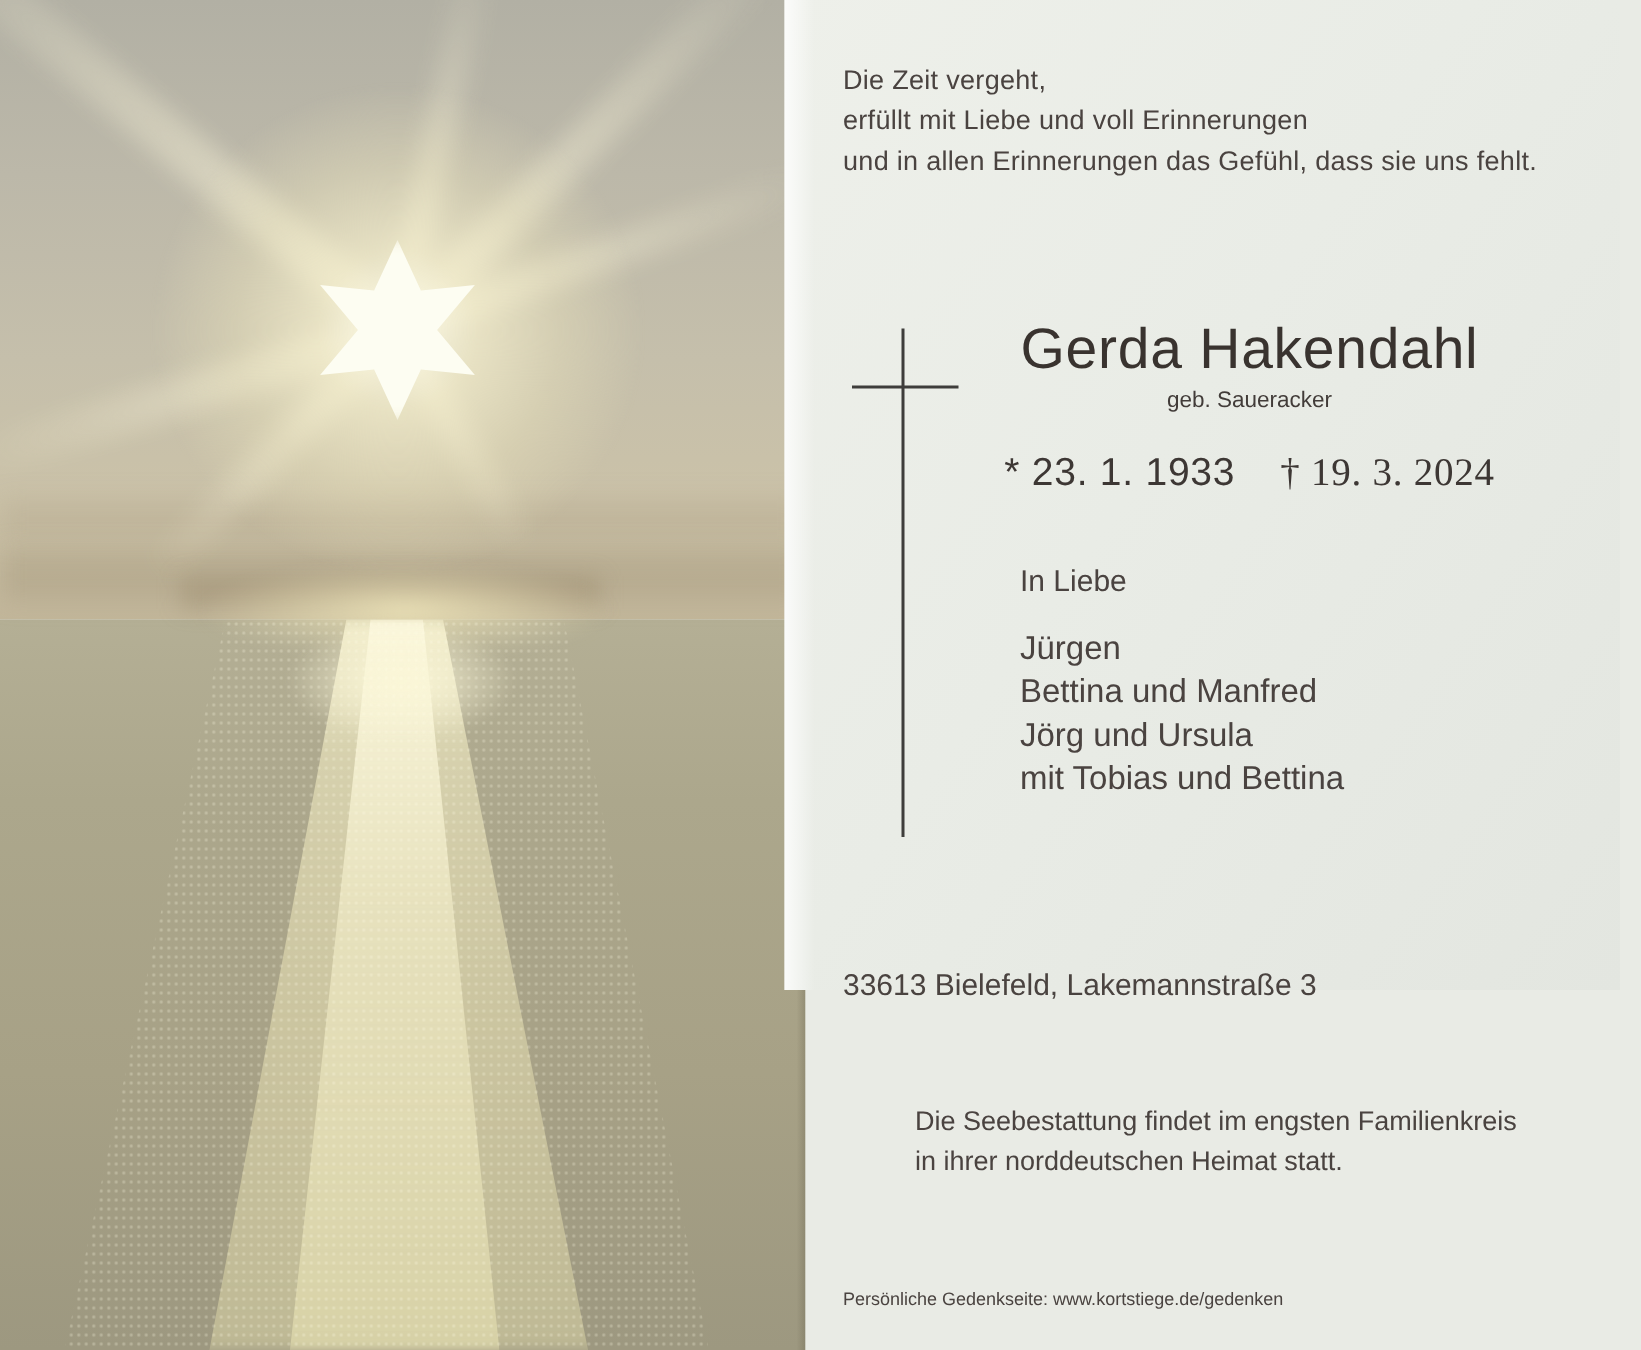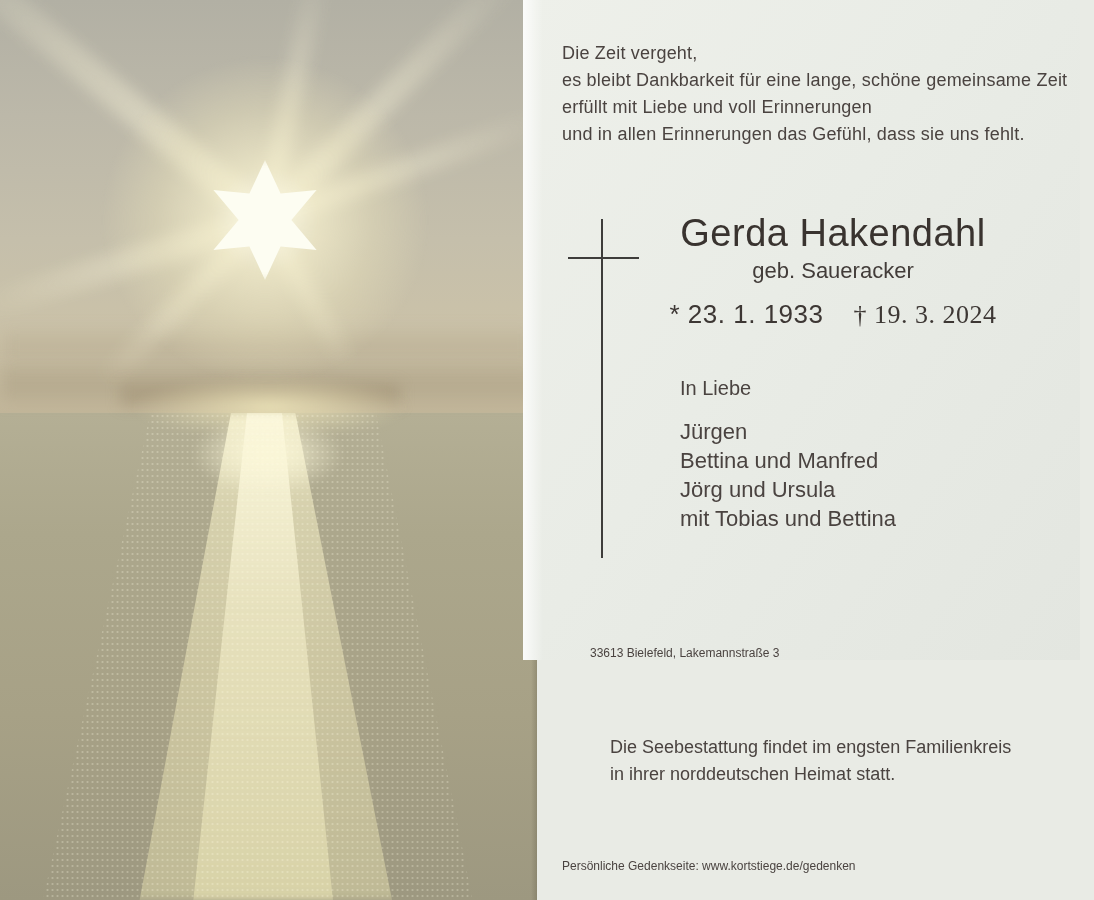--- a/index.html
+++ b/index.html
@@ -51,26 +51,26 @@
   .card{position:absolute; left:523px; top:0; width:557px; height:660px; color:#4a4340;
     background:linear-gradient(125deg,#eef0ea 0%,#e9ece6 45%,#e3e6e0 100%);}
   .card::before{content:""; position:absolute; left:0; top:0; width:20px; height:100%;
     background:linear-gradient(90deg, rgba(255,255,255,.8), rgba(255,255,255,0));}
   .verse{position:absolute; left:39px; top:40px; font-size:18px; line-height:27px; letter-spacing:.2px;}
   .cross{position:absolute; left:45px; top:219px; width:72px; height:339px;}
   .cross .v{position:absolute; left:33px; top:0; width:2px; height:339px; background:#3e3d3b;}
   .cross .h{position:absolute; left:0; top:38px; width:71px; height:2px; background:#3e3d3b;}
   .name-block{position:absolute; left:100px; top:0; width:420px; text-align:center;}
   .name{position:absolute; left:0; top:212px; width:100%; font-size:38px; letter-spacing:.5px; color:#39332f;}
-  .maiden{position:absolute; left:0; top:258px; width:100%; font-size:22px; color:#423c39;}
+  .maiden{position:absolute; left:0; top:258px; width:100%; font-size:15px; color:#423c39;}
   .dates{position:absolute; left:0; top:299px; width:100%; font-size:26px; color:#3d3734; letter-spacing:.5px;}
   .dates .death{margin-left:30px;font-family:Liberation Serif, serif;}
   .salutation{position:absolute; left:157px; top:377px; font-size:20px;}
   .mourners{position:absolute; left:157px; top:417px; font-size:22px; line-height:29px;}
-  .address{position:absolute; left:39px; top:646px; font-size:12px;margin-left:28px;}
+  .address{position:absolute; left:39px; top:646px; font-size:20px;}
   .notice{position:absolute; left:39px; top:734px; font-size:18px; line-height:27px;margin-left:48px;}
   .memorial{position:absolute; left:39px; top:843px; font-size:12px;margin-top:16px;}
 </style>
 </head>
 <body>
 
 <div class="stage">
 
   <div class="photo">
     <div class="sky"></div>
@@ -92,21 +92,20 @@
     <div class="refl core"></div>
     <div class="refl spot"></div>
     <div class="refl sparkle"></div>
     <div class="photo-edge"></div>
   </div>
 
   <div class="card">
 
     <div class="verse">
       <div>Die Zeit vergeht,</div>
-      <div>es bleibt Dankbarkeit für eine lange, schöne gemeinsame Zeit</div>
       <div>erfüllt mit Liebe und voll Erinnerungen</div>
       <div>und in allen Erinnerungen das Gefühl, dass sie uns fehlt.</div>
     </div>
 
     <div class="cross">
       <div class="v"></div>
       <div class="h"></div>
     </div>
 
     <div class="name-block">

